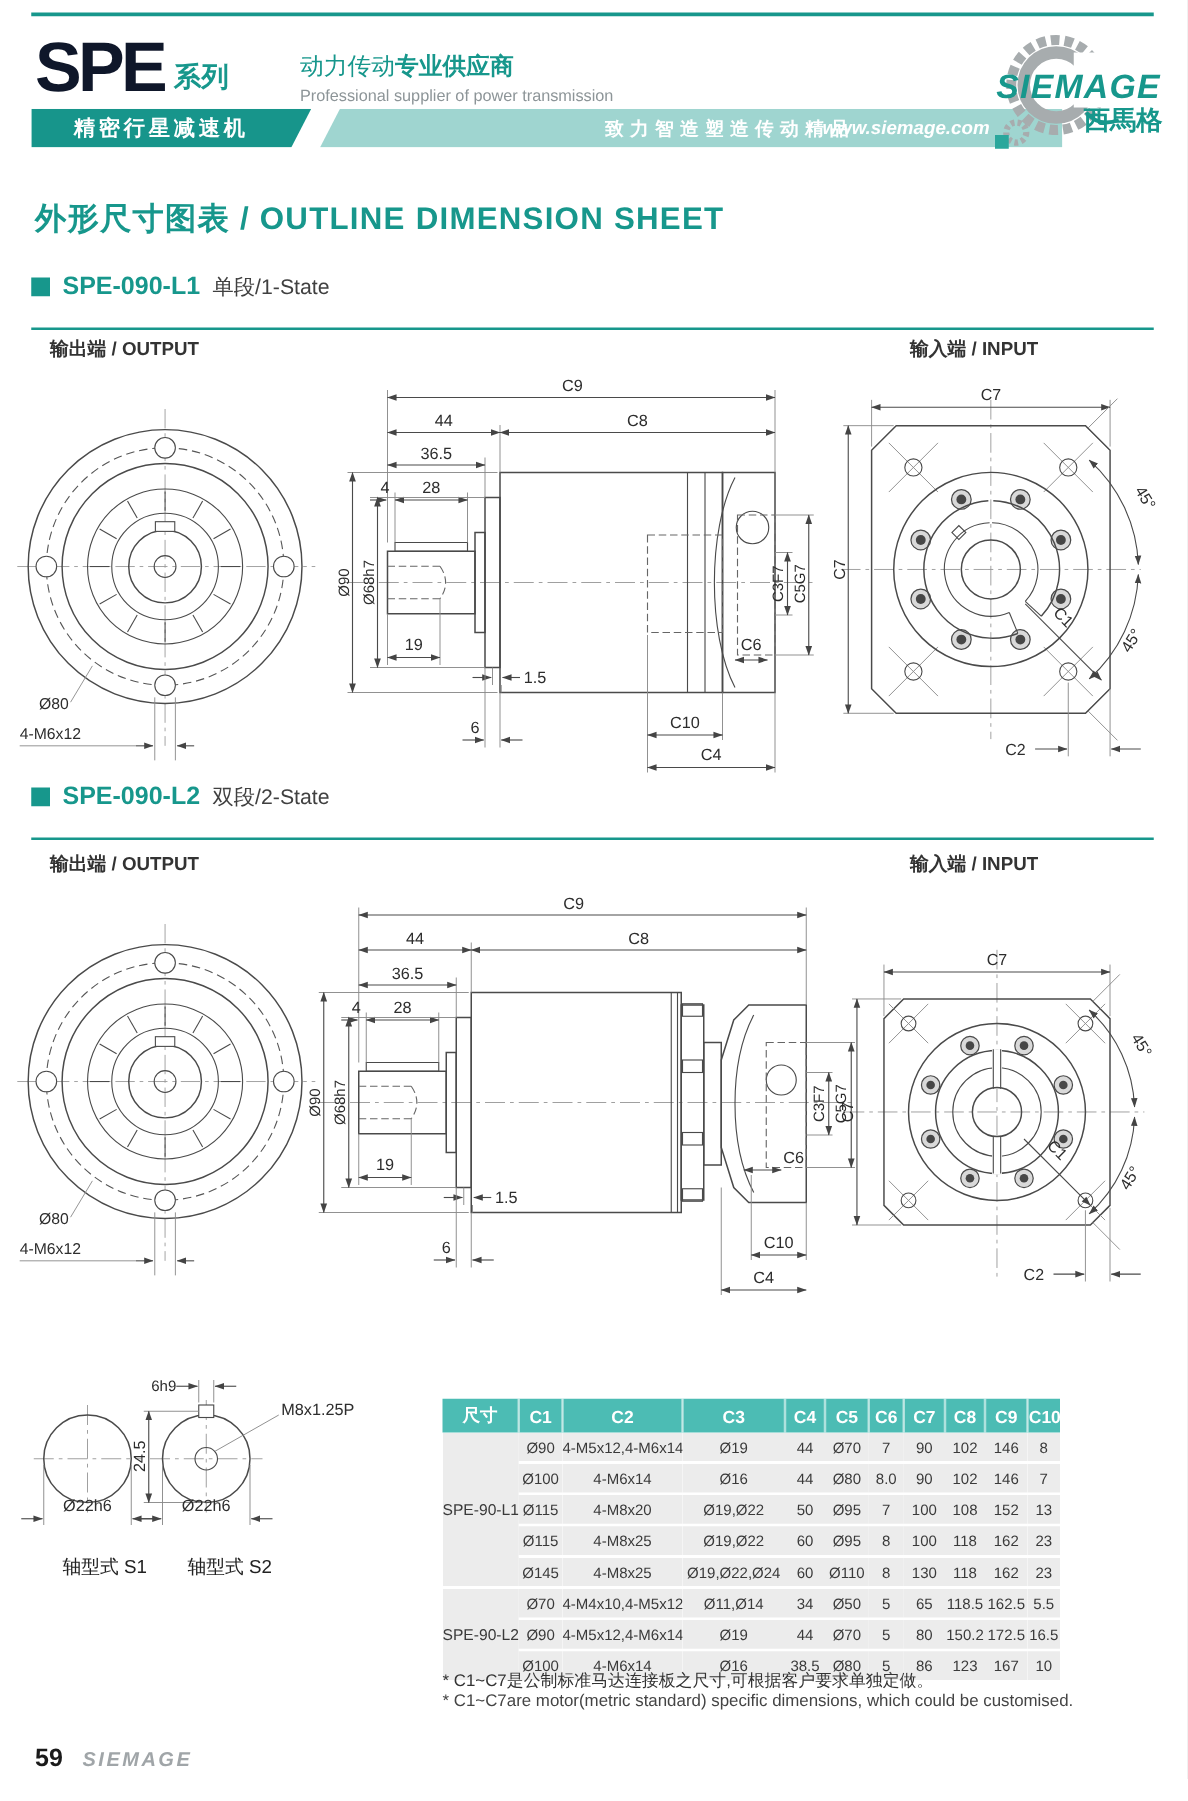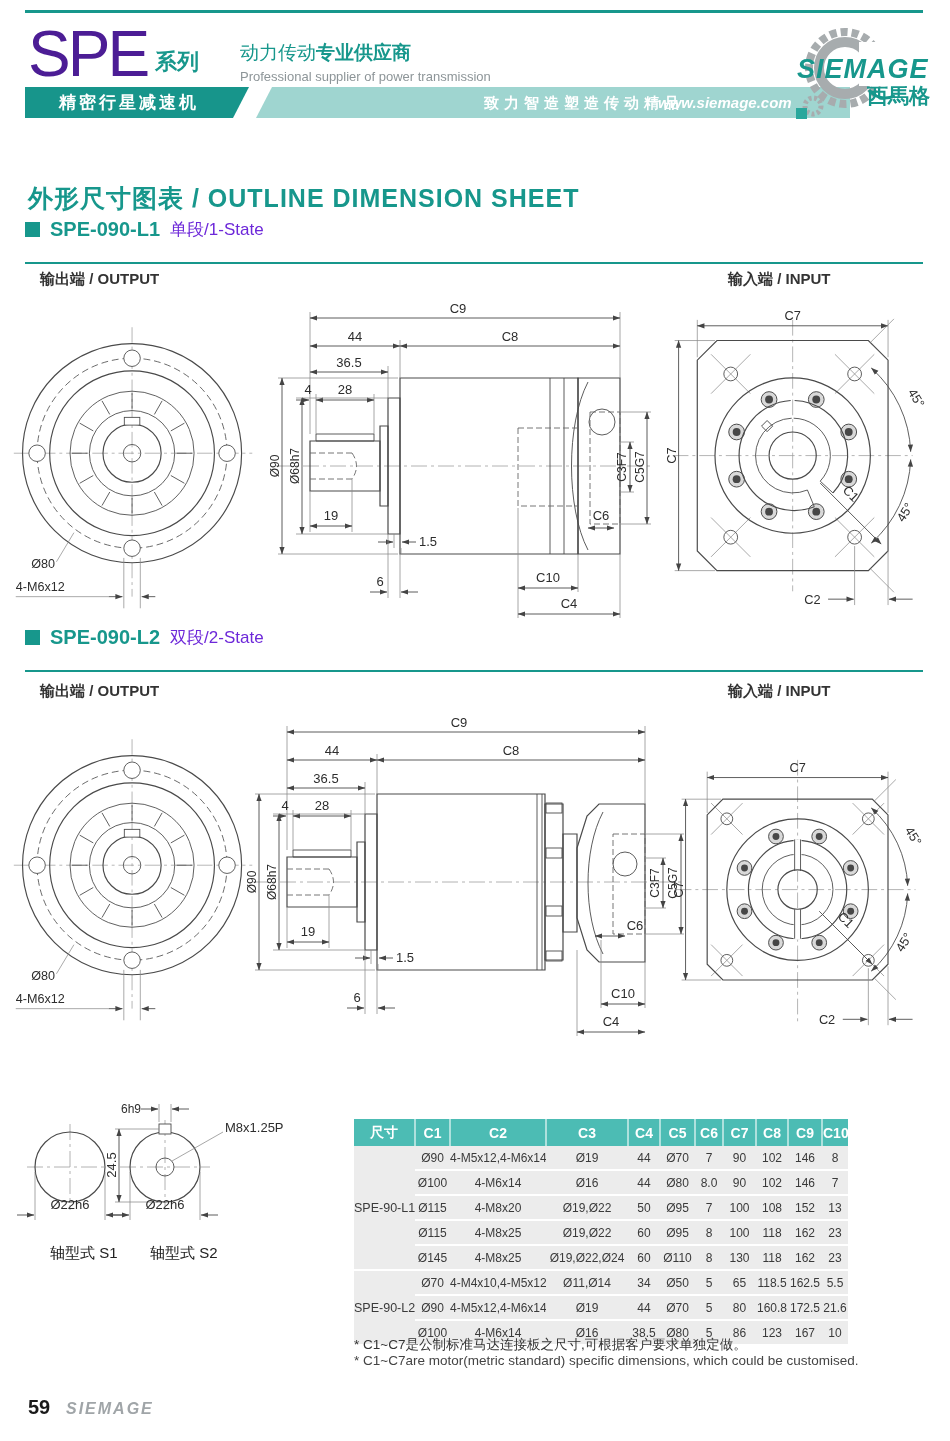--- a/index.html
+++ b/index.html
@@ -2,42 +2,42 @@
 <html><head>
 <meta charset="utf-8">
 <style>
   html,body{margin:0;padding:0;background:#e8e8e8;}
   .page{position:relative;width:950px;height:1441px;background:#ffffff;margin:0 auto;
         font-family:"Liberation Sans",sans-serif;overflow:hidden;color:#333;}
   .abs{position:absolute;}
   
   .top-rule{left:25px;top:10px;width:898px;height:3px;background:#17978c;}
   .spe-wrap{left:28px;top:26px;display:flex;align-items:flex-end;}
-  .spe{font-size:64px;line-height:56px;font-weight:normal;color:#4c1d95;letter-spacing:-3px;}
+  .spe{font-size:56px;line-height:56px;font-weight:bold;color:#0f172a;letter-spacing:-3px;}
   .spe-suffix{font-size:22px;font-weight:bold;color:#17978c;margin-left:8px;margin-bottom:5px;}
   .tagline{left:240px;top:40px;}
   .tag-zh{font-size:19px;color:#17978c;font-weight:500;}
   .tag-zh b{font-weight:800;}
   .tag-en{font-size:13px;color:#8d9598;margin-top:3px;}
   .banner-dark{left:25px;top:87px;width:224px;height:31px;background:#17958b;
      clip-path:polygon(0 0,100% 0,calc(100% - 16px) 100%,0 100%);
      color:#fff;font-size:17px;font-weight:bold;letter-spacing:3px;line-height:31px;padding-left:34px;box-sizing:border-box;}
   .banner-light{left:256px;top:87px;width:594px;height:31px;background:#9fd5d0;
      clip-path:polygon(16px 0,100% 0,100% 100%,0 100%);}
   .slogan{left:228px;top:7px;font-size:15px;font-weight:bold;color:#fff;letter-spacing:5px;}
   .website{left:402px;top:7px;font-size:15px;font-weight:bold;font-style:italic;color:#fff;}
   .logo{left:793px;top:24px;width:152px;height:98px;}
   .brand{left:4px;top:30px;font-size:27px;font-weight:bold;font-style:italic;color:#17978c;letter-spacing:1px;}
   .brand-zh{left:74px;top:58px;font-size:21px;font-weight:bold;color:#17978c;font-family:"Liberation Serif",serif;}
   
-  .page-title{left:28px;top:158px;font-size:25px;font-weight:bold;color:#17978c;letter-spacing:1px;margin-top:24px;}
+  .page-title{left:28px;top:158px;font-size:25px;font-weight:bold;color:#17978c;letter-spacing:1px;}
   .sec{left:25px;width:898px;display:flex;align-items:center;gap:10px;border-bottom:2px solid #17978c;padding-bottom:21px;}
   .sec-sq{width:15px;height:15px;background:#17978c;flex:none;}
   .sec-title{font-size:20px;font-weight:bold;color:#17978c;}
-  .sec-sub{font-size:17px;color:#6d28d9;}
+  .sec-sub{font-size:17px;color:#404040;}
   .io-label{font-size:15px;font-weight:600;color:#333;}
   
   svg{overflow:visible;}
   svg .o{fill:none;stroke:#4a4a4a;stroke-width:1.2px;}
   svg .t{fill:none;stroke:#4a4a4a;stroke-width:.9px;}
   svg .e{fill:none;stroke:#8a8a8a;stroke-width:.75px;}
   svg .c{fill:none;stroke:#9a9a9a;stroke-width:.75px;stroke-dasharray:16 4 3 4;}
   svg .h{fill:none;stroke:#666;stroke-width:.9px;stroke-dasharray:6 3;}
   svg .dash{fill:none;stroke:#555;stroke-width:.9px;stroke-dasharray:7 4;}
   svg .d{fill:none;stroke:#4a4a4a;stroke-width:.9px;marker-start:url(#arr);marker-end:url(#arr);}
@@ -645,23 +645,23 @@
         <td>5.5</td>
       </tr>
       <tr>
         <td>Ø90</td>
         <td>4-M5x12,4-M6x14</td>
         <td>Ø19</td>
         <td>44</td>
         <td>Ø70</td>
         <td>5</td>
         <td>80</td>
-        <td>160.8</td>
+        <td>150.2</td>
         <td>172.5</td>
-        <td>21.6</td>
+        <td>16.5</td>
       </tr>
       <tr>
         <td>Ø100</td>
         <td>4-M6x14</td>
         <td>Ø16</td>
         <td>38.5</td>
         <td>Ø80</td>
         <td>5</td>
         <td>86</td>
         <td>123</td>

